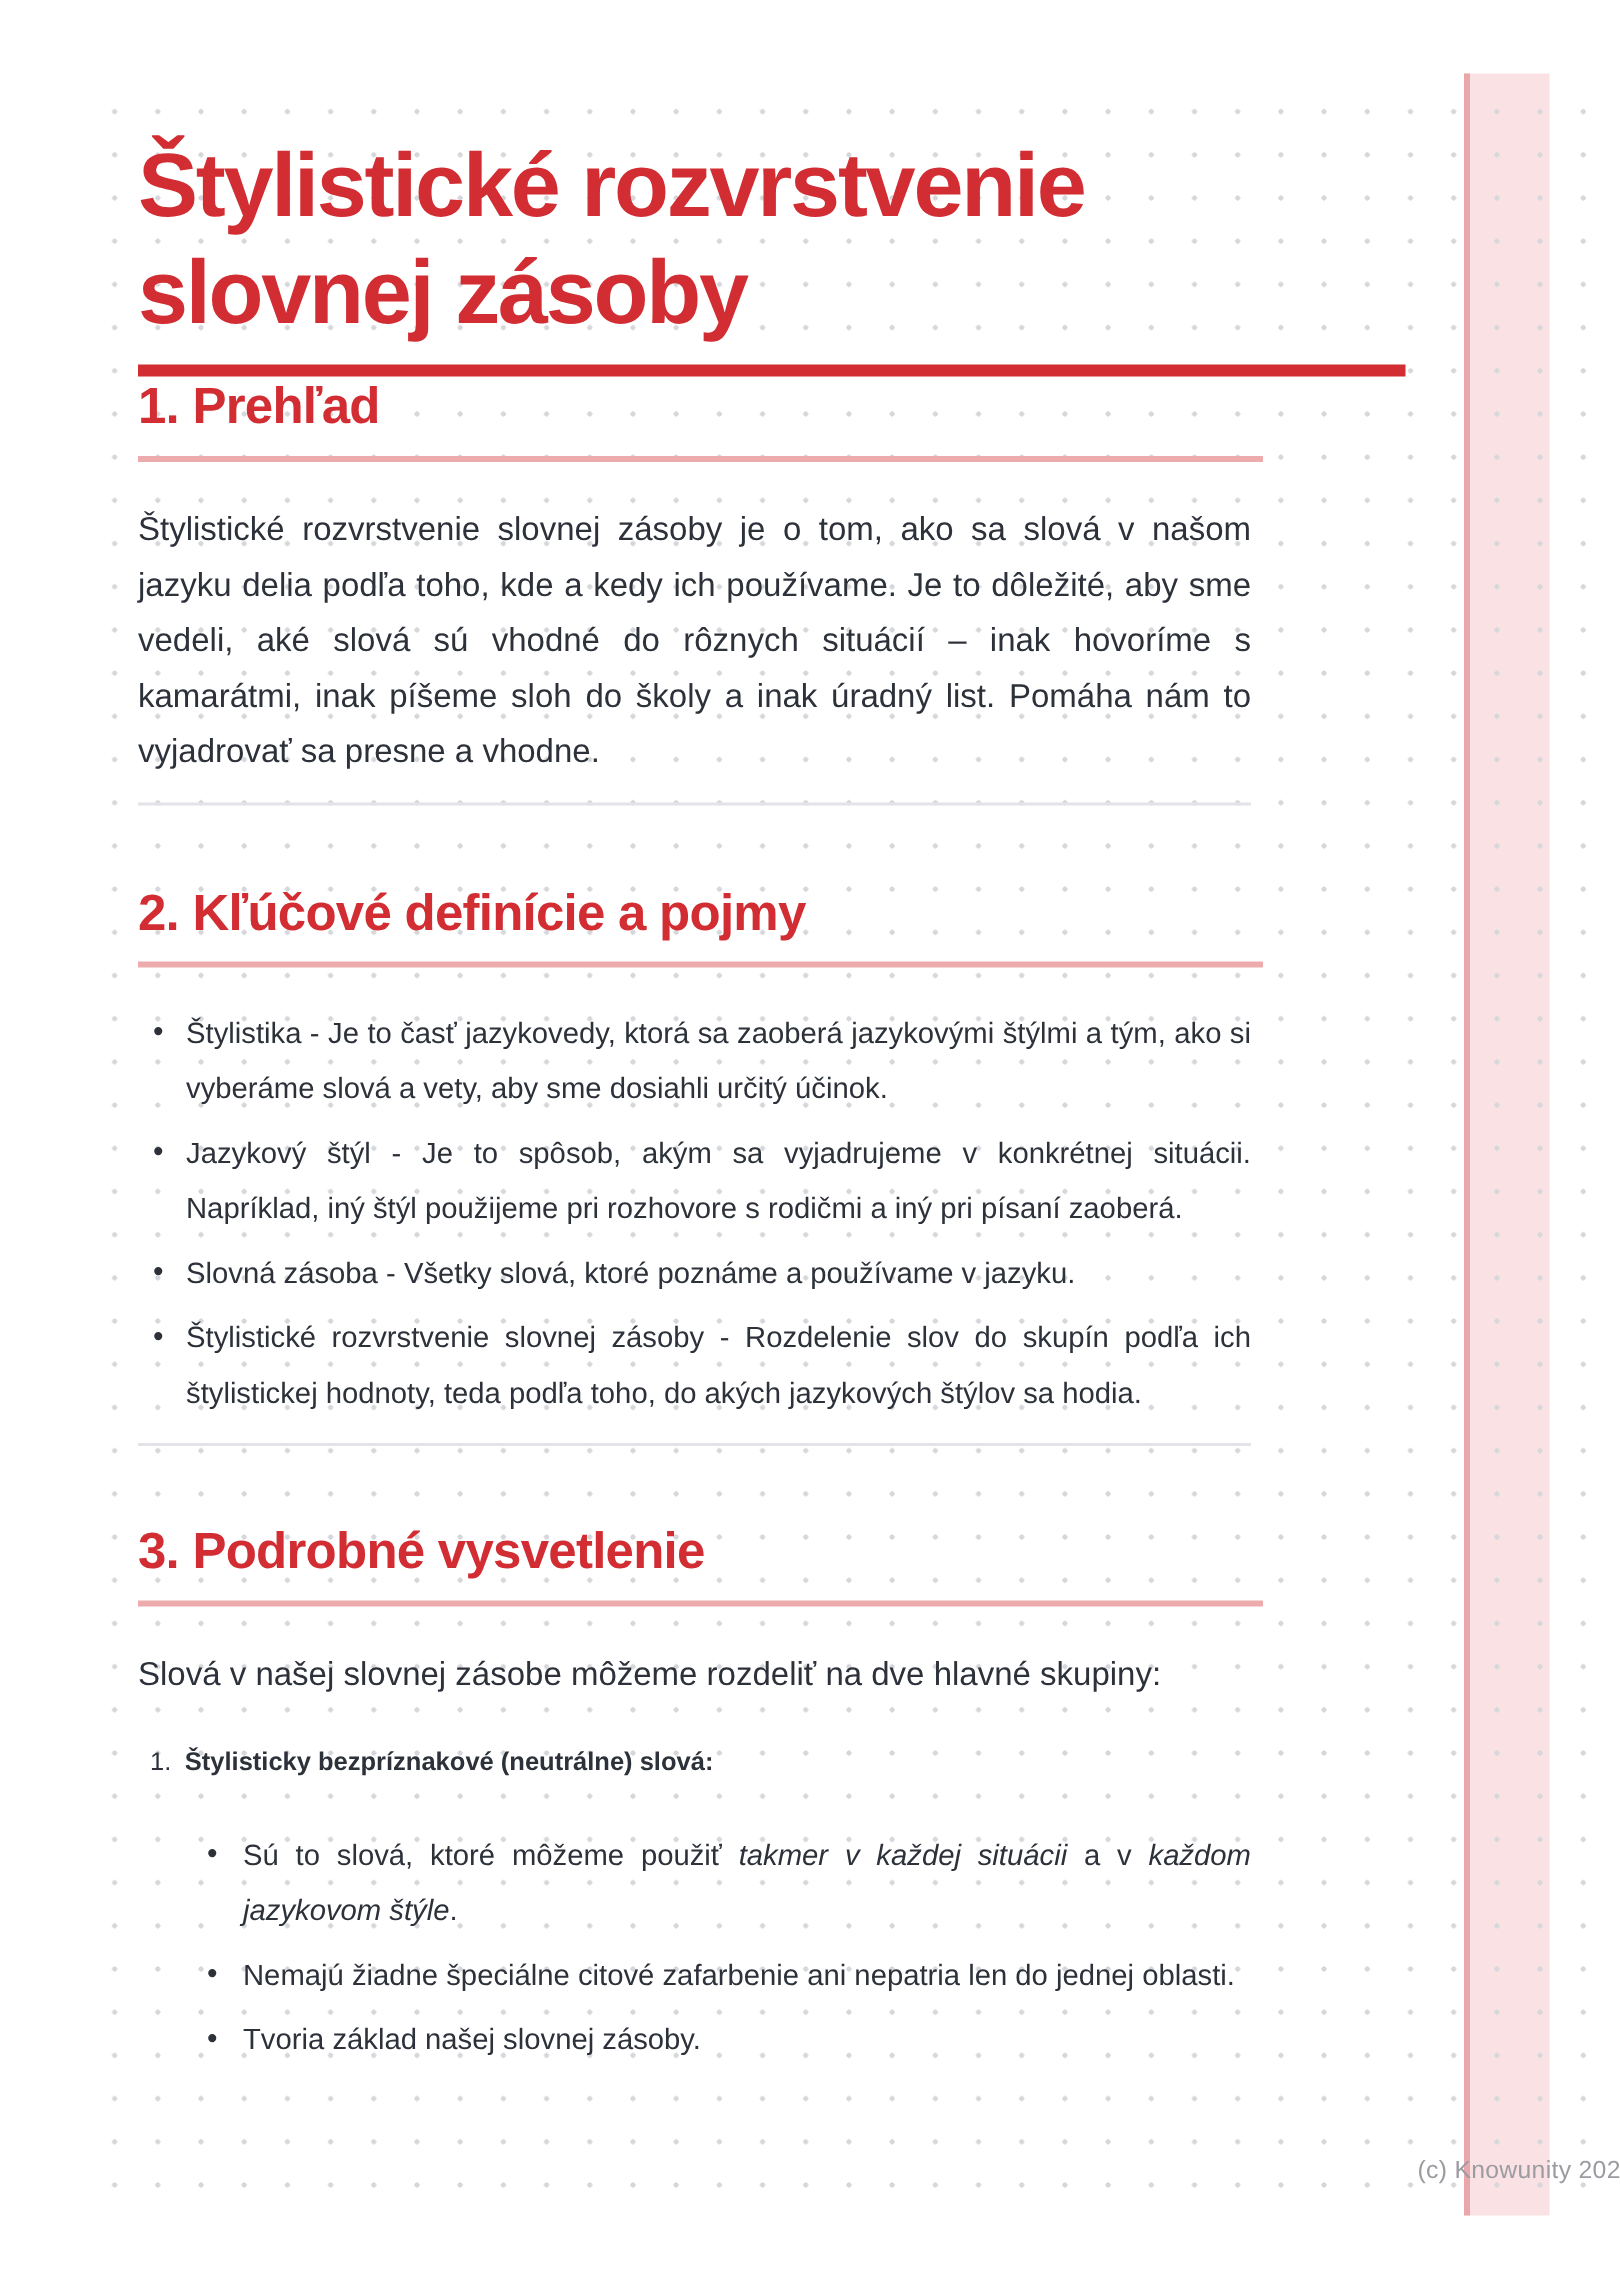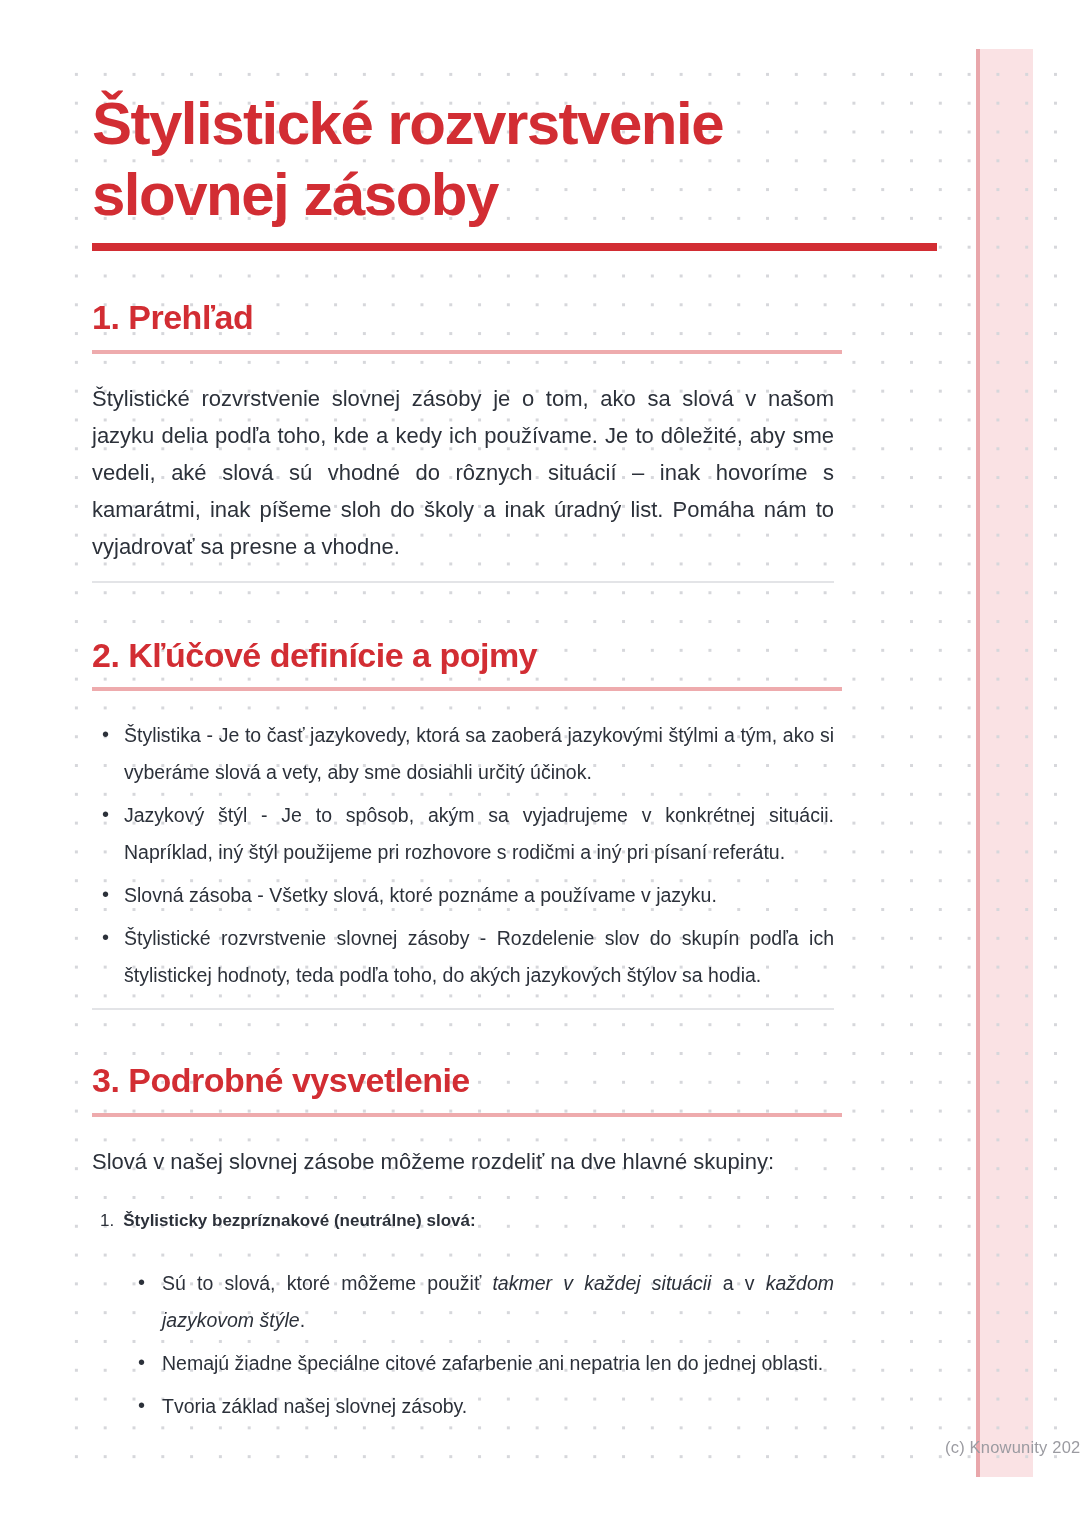--- a/index.html
+++ b/index.html
@@ -38,21 +38,20 @@
     margin-top:88px;
     font-size:60px; line-height:1.19; letter-spacing:-1.5px;
     font-weight:bold; color:var(--accent,#d22d33);
   }
   .title-rule{
     width:845px; height:8px; margin-top:12px;
     background:var(--accent,#d22d33);
   }
 
   h2{
-    margin-top:46px;
     font-size:34px; line-height:1.2; letter-spacing:-0.5px;
     font-weight:bold; color:var(--accent,#d22d33);
   }
   .heading-rule{
     width:750px; height:4px; margin-top:12px;
     background:var(--rule,#eeabad);
   }
   .sec-2 h2{ margin-top:52px; }
   .sec-3 h2{ margin-top:50px; }
 
@@ -115,21 +114,21 @@
       <p class="lead body-text">Štylistické rozvrstvenie slovnej zásoby je o tom, ako sa slová v našom jazyku delia podľa toho, kde a kedy ich používame. Je to dôležité, aby sme vedeli, aké slová sú vhodné do rôznych situácií – inak hovoríme s kamarátmi, inak píšeme sloh do školy a inak úradný list. Pomáha nám to vyjadrovať sa presne a vhodne.</p>
     </section>
 
     <div class="divider"></div>
 
     <section class="sec-2">
       <h2>2. Kľúčové definície a pojmy</h2>
       <div class="heading-rule"></div>
       <ul class="plain defs">
           <li class="item"><span class="marker">•</span><b>Štylistika</b><span> - Je to časť jazykovedy, ktorá sa zaoberá jazykovými štýlmi a tým, ako si vyberáme slová a vety, aby sme dosiahli určitý účinok.</span></li>
-          <li class="item"><span class="marker">•</span><b>Jazykový štýl</b><span> - Je to spôsob, akým sa vyjadrujeme v konkrétnej situácii. Napríklad, iný štýl použijeme pri rozhovore s rodičmi a iný pri písaní referátu.</span></li>
+          <li class="item"><span class="marker">•</span><b>Jazykový štýl</b><span> - Je to spôsob, akým sa vyjadrujeme v konkrétnej situácii. Napríklad, iný štýl použijeme pri rozhovore s rodičmi a iný pri písaní zaoberá.</span></li>
           <li class="item"><span class="marker">•</span><b>Slovná zásoba</b><span> - Všetky slová, ktoré poznáme a používame v jazyku.</span></li>
           <li class="item"><span class="marker">•</span><b>Štylistické rozvrstvenie slovnej zásoby</b><span> - Rozdelenie slov do skupín podľa ich štylistickej hodnoty, teda podľa toho, do akých jazykových štýlov sa hodia.</span></li>
         </ul>
     </section>
 
     <div class="divider d2"></div>
 
     <section class="sec-3">
       <h2>3. Podrobné vysvetlenie</h2>
       <div class="heading-rule"></div>

